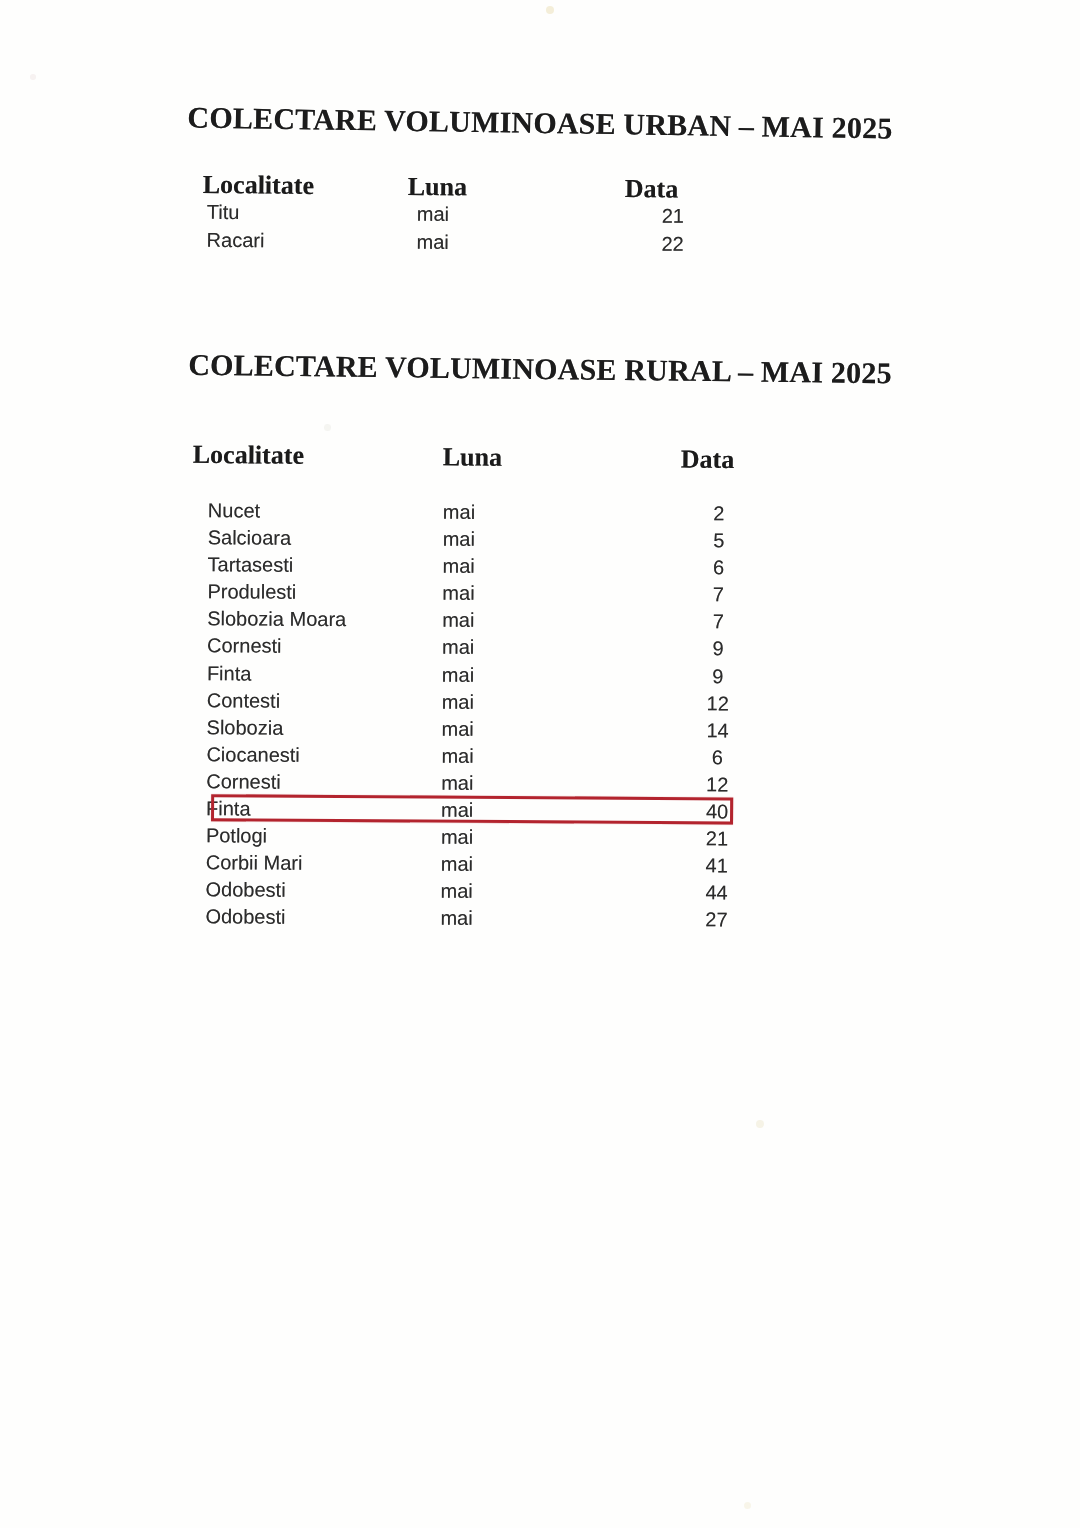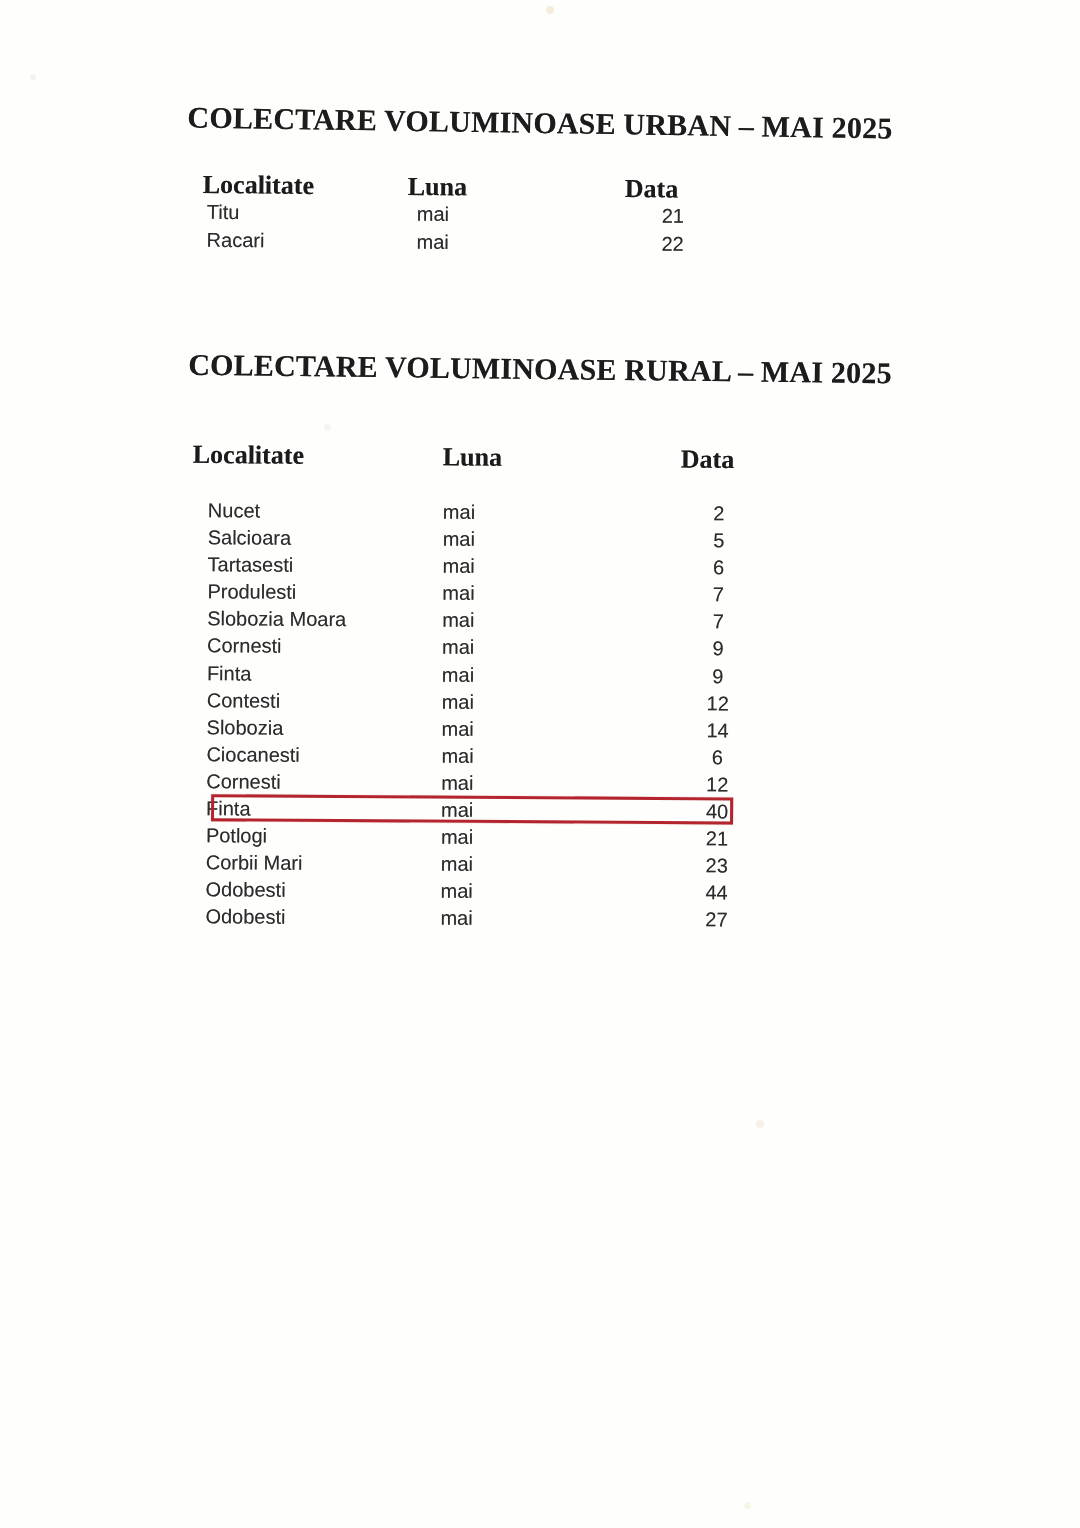--- a/index.html
+++ b/index.html
@@ -200,21 +200,21 @@
       <span class="c-data">40</span>
     </div>
     <div class="row">
       <span class="c-loc">Potlogi</span>
       <span class="c-luna">mai</span>
       <span class="c-data">21</span>
     </div>
     <div class="row">
       <span class="c-loc">Corbii Mari</span>
       <span class="c-luna">mai</span>
-      <span class="c-data">23</span>
+      <span class="c-data">41</span>
     </div>
     <div class="row">
       <span class="c-loc">Odobesti</span>
       <span class="c-luna">mai</span>
       <span class="c-data">44</span>
     </div>
     <div class="row">
       <span class="c-loc">Odobesti</span>
       <span class="c-luna">mai</span>
       <span class="c-data">27</span>

